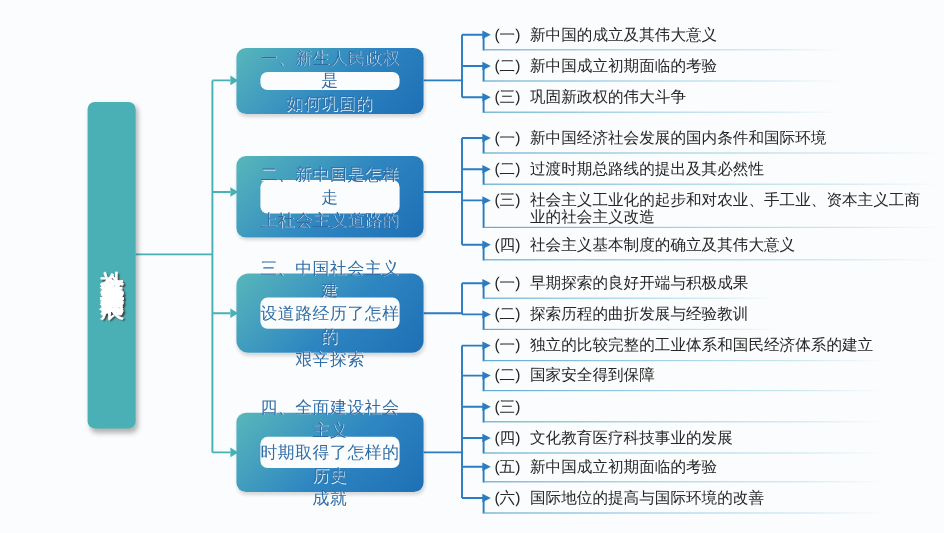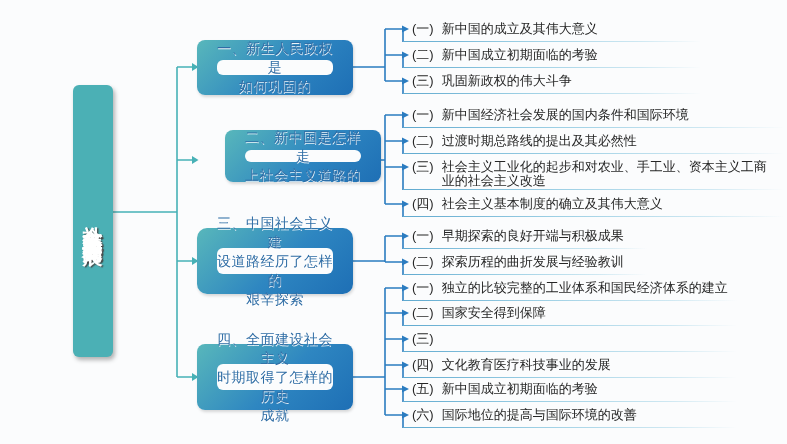--- a/index.html
+++ b/index.html
@@ -42,21 +42,21 @@
     width:100%;height:100%;
     background:#fbfcfd;border-radius:6px;
     display:flex;align-items:center;justify-content:center;
     text-align:center;
     font-size:14px;line-height:19px;letter-spacing:.5px;
     color:#2f6da5;
     white-space:pre-line;
     text-shadow:.5px .5px 0 rgba(255,255,255,.9);
   }
   .topic0{top:40px;height:55px;}
-  .topic1{top:130px;height:52px;margin-left:28px;}
+  .topic1{top:130px;height:68px;}
   .topic2{top:228px;height:66px;border-radius:10px;}
   .topic3{top:344px;height:66px;}
 
   
   .leaf{
     position:absolute;left:412px;
     display:flex;align-items:flex-start;
     font-size:13px;line-height:14px;color:#262626;
     height:20px;
   }

